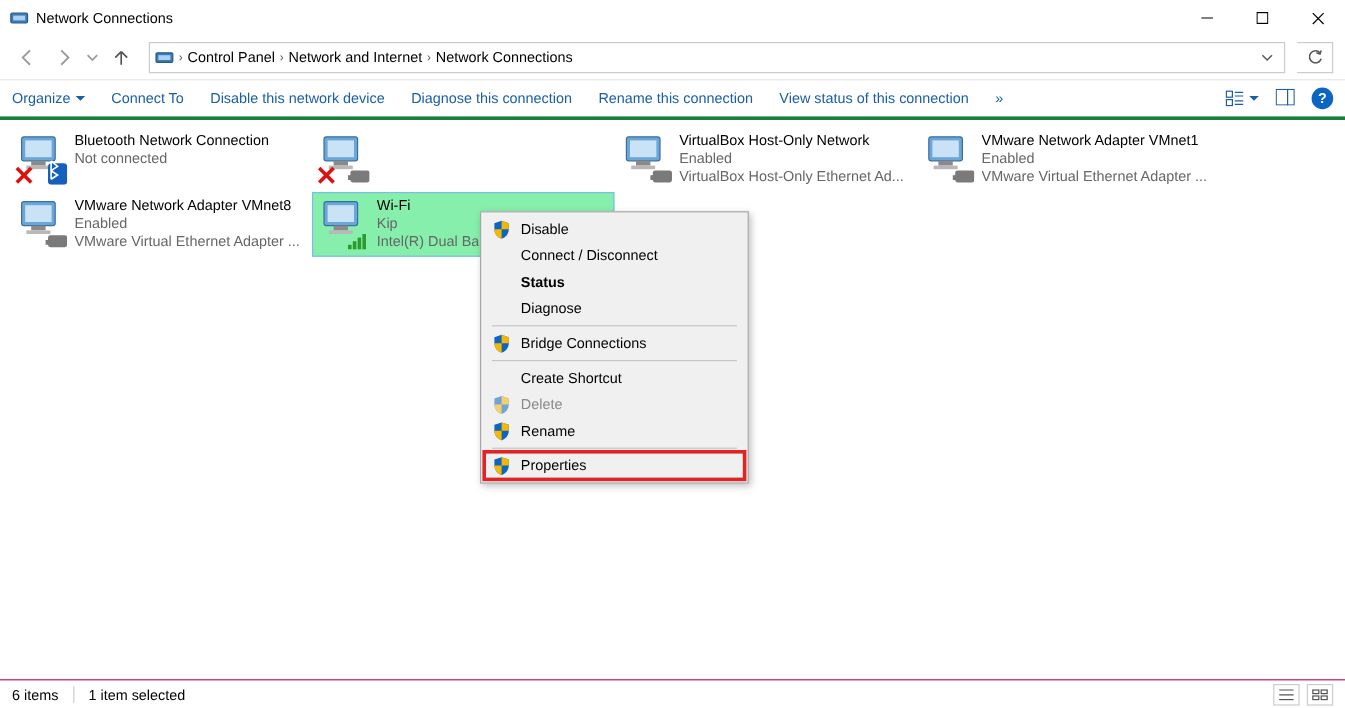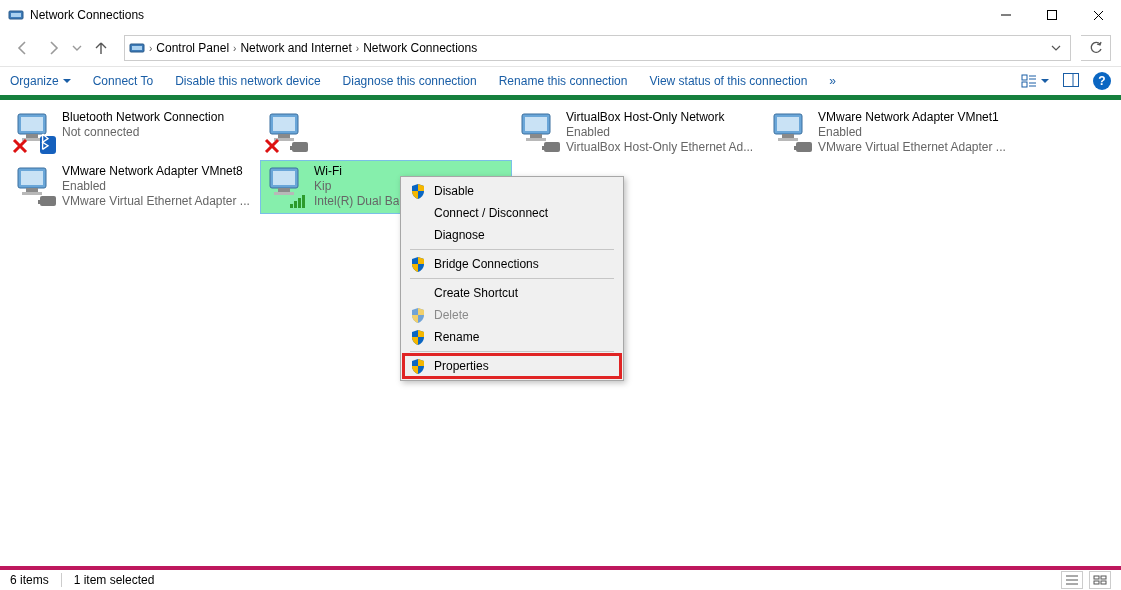--- a/index.html
+++ b/index.html
@@ -15,21 +15,21 @@
   .navarrow.active { color: #333; }
   .pathbox { flex: 1; display: flex; align-items: center; height: 26px; border: 1px solid #ccc; margin: 0 6px; padding-left: 4px; }
   .pathseg { padding: 0 4px; }
   .pathsep { font-size: 10px; color: #555; }
   .pathspacer { flex: 1; }
   .dropdown-chevron { width: 28px; display: flex; justify-content: center; color: #555; }
   .refreshbtn { width: 30px; height: 26px; border: 1px solid #ccc; border-left: none; display: flex; align-items: center; justify-content: center; }
   .searchbox { width: 330px; height: 26px; border: 1px solid #ccc; margin-left: 6px; display: flex; align-items: center; padding: 0 8px; color: #888; }
   .searchbox .mag { margin-left: auto; color: #555;}
   
-  .toolbar { display: flex; align-items: center; height: 34px; border-top: 1px solid #e5e5e5; border-bottom: 5px solid #15803d; padding: 0 10px; gap: 22px; }
+  .toolbar { display: flex; align-items: center; height: 34px; border-top: 1px solid #e5e5e5; border-bottom: 3px solid #15803d; padding: 0 10px; gap: 22px; }
   .toolbtn { color: #1a5ea6; display: flex; align-items: center; gap: 4px; }
   .toolbar .right { margin-left: auto; display: flex; align-items: center; gap: 14px; }
   .helpcircle { width: 18px; height: 18px; border-radius: 50%; background: #0a66c2; color: #fff; display: flex; align-items: center; justify-content: center; font-size: 12px; font-weight: bold;}
   
   .content { position: relative; padding: 6px 8px; height: calc(100% - 30px - 36px - 34px - 24px); }
   .grid { display: flex; flex-wrap: wrap; align-content: flex-start; }
   .item { width: 252px; height: 54px; display: flex; align-items: flex-start; padding: 4px 4px; gap: 6px; }
   .item.selected { background: #86efac; border: 1px solid #7abfe8; padding: 3px 3px; }
   .iconwrap { width: 44px; height: 44px; display: flex; align-items: center; justify-content: center; flex-shrink: 0; position: relative;}
   .itemtext { display: flex; flex-direction: column; line-height: 15px; overflow: hidden; }
@@ -38,21 +38,21 @@
   .itemtext .device { color: #666; white-space: nowrap; overflow: hidden; text-overflow: ellipsis; }
   
   .ctxmenu { position: absolute; left: 400px; top: 76px; width: 224px; background: #f0f0f0; border: 1px solid #a7a7a7; box-shadow: 2px 2px 6px rgba(0,0,0,0.25); padding: 3px 3px; }
   .ctxitem { display: flex; align-items: center; height: 22px; padding: 0 8px 0 6px; gap: 8px; }
   .ctxitem.disabled { color: #8a8a8a; }
   .ctxitem.bold { font-weight: 600; }
   .ctxitem.highlighted { outline: 3px solid #e02424; outline-offset: -1px; }
   .ctxsep { height: 1px; background: #c6c6c6; margin: 3px 6px; }
   .ctxicon { width: 16px; height: 16px; display: flex; align-items: center; justify-content: center; }
   
-  .statusbar { position: absolute; bottom: 0; left: 0; right: 0; height: 24px; border-top: 4px solid #be185d; display: flex; align-items: center; padding: 0 10px; gap: 12px; }
+  .statusbar { position: absolute; bottom: 0; left: 0; right: 0; height: 24px; border-top: 1px solid #be185d; display: flex; align-items: center; padding: 0 10px; gap: 12px; }
   .statusbar .right { margin-left: auto; display: flex; gap: 6px; }
   .viewbtn { width: 22px; height: 18px; border: 1px solid #ccc; display:flex; align-items:center; justify-content:center;}
   .sepv { width:1px; height:14px; background:#ccc; }
 </style>
 </head>
 <body>
 
 <div class="titlebar">
   <span>
     <svg width="16" height="16">
@@ -287,20 +287,24 @@
             <path d="M7 1 L13 3 L13 8 L7 8 Z" fill="#f5b700"></path>
             <path d="M7 8 L7 16 C4 15 1 12 1 8 Z" fill="#f5b700"></path>
           </svg>
         </span>
       <span>Disable</span>
     </div>
     <div class="ctxitem">
       <span class="ctxicon"></span>
       <span>Connect / Disconnect</span>
     </div>
+    <div class="ctxitem bold">
+      <span class="ctxicon"></span>
+      <span>Status</span>
+    </div>
     <div class="ctxitem">
       <span class="ctxicon"></span>
       <span>Diagnose</span>
     </div>
     <div class="ctxsep"></div>
     <div class="ctxitem">
       <span class="ctxicon">
           <svg width="14" height="16">
             <path d="M7 1 L13 3 L13 8 C13 12 10 15 7 16 C4 15 1 12 1 8 L1 3 Z" fill="#0a66c2"></path>
             <path d="M7 1 L13 3 L13 8 L7 8 Z" fill="#f5b700"></path>

